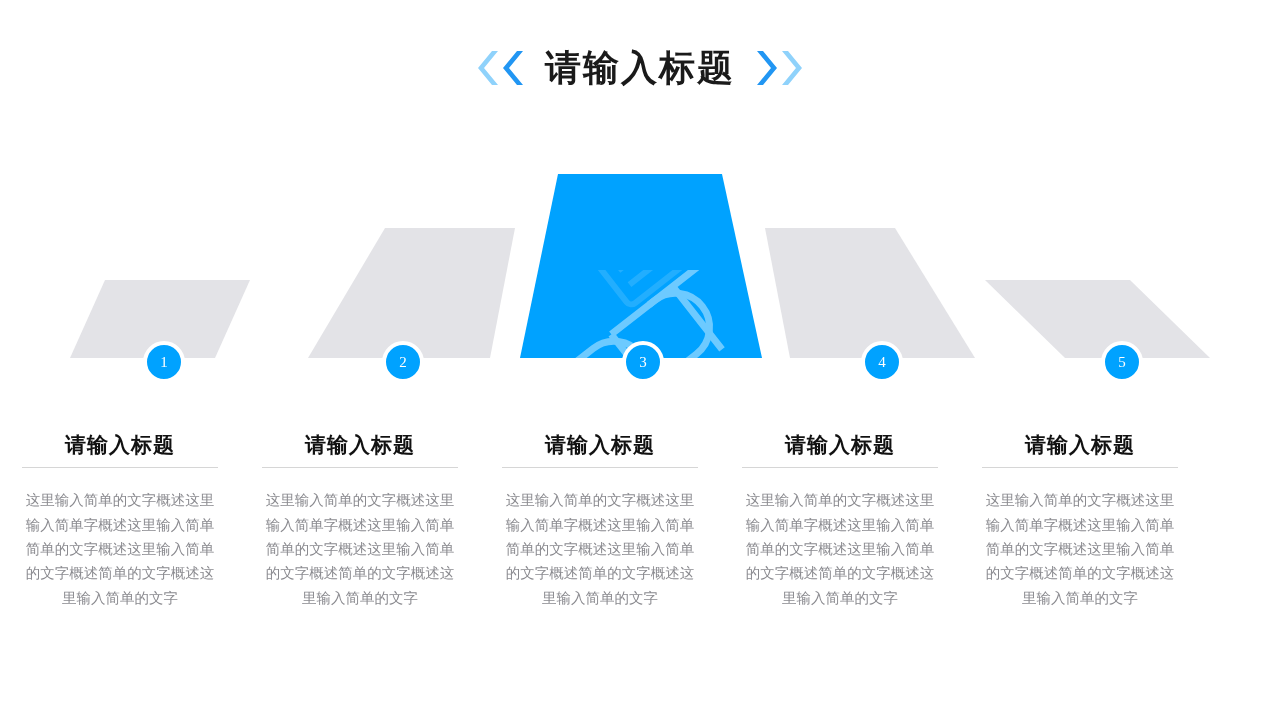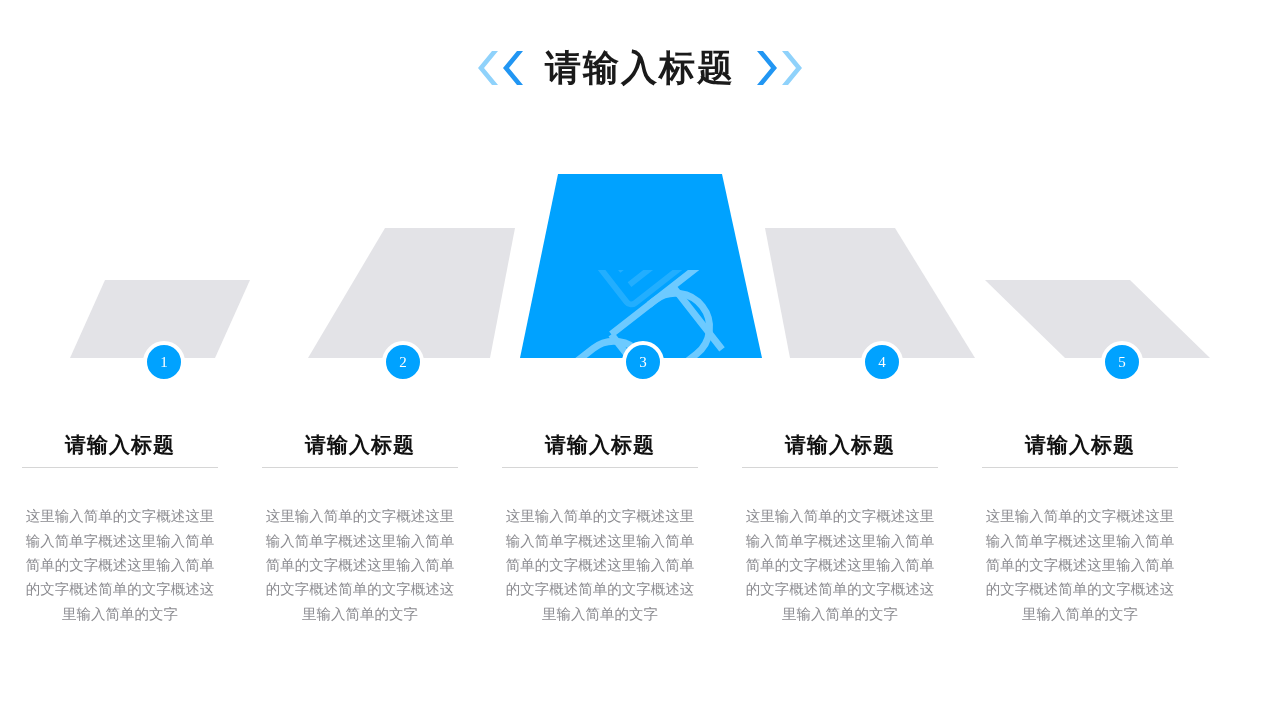--- a/index.html
+++ b/index.html
@@ -113,21 +113,21 @@
     white-space: nowrap;
     font-family: "DejaVu Sans", "Liberation Sans", sans-serif;
   }
   .col-rule {
     margin-top: 8px;
     width: 196px;
     height: 1px;
     background: #d6d6d6;
   }
   .col-body {
-    margin-top: 36px;
+    margin-top: 20px;
     width: 196px;
     font-size: 14.5px;
     line-height: 1.68;
     color: #8a8a8f;
     text-align: center;
     font-family: "DejaVu Sans", "Liberation Sans", sans-serif;
   }
 </style>
 </head>
 <body>

